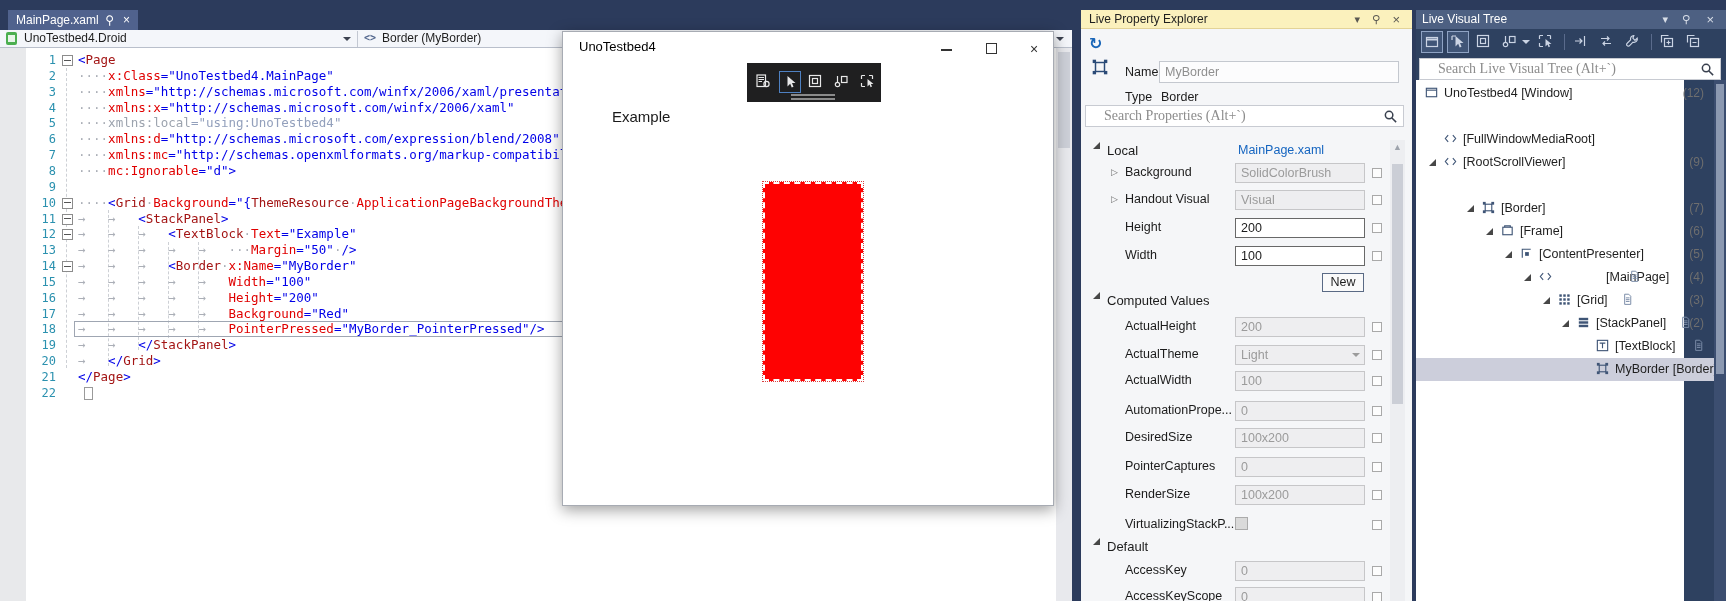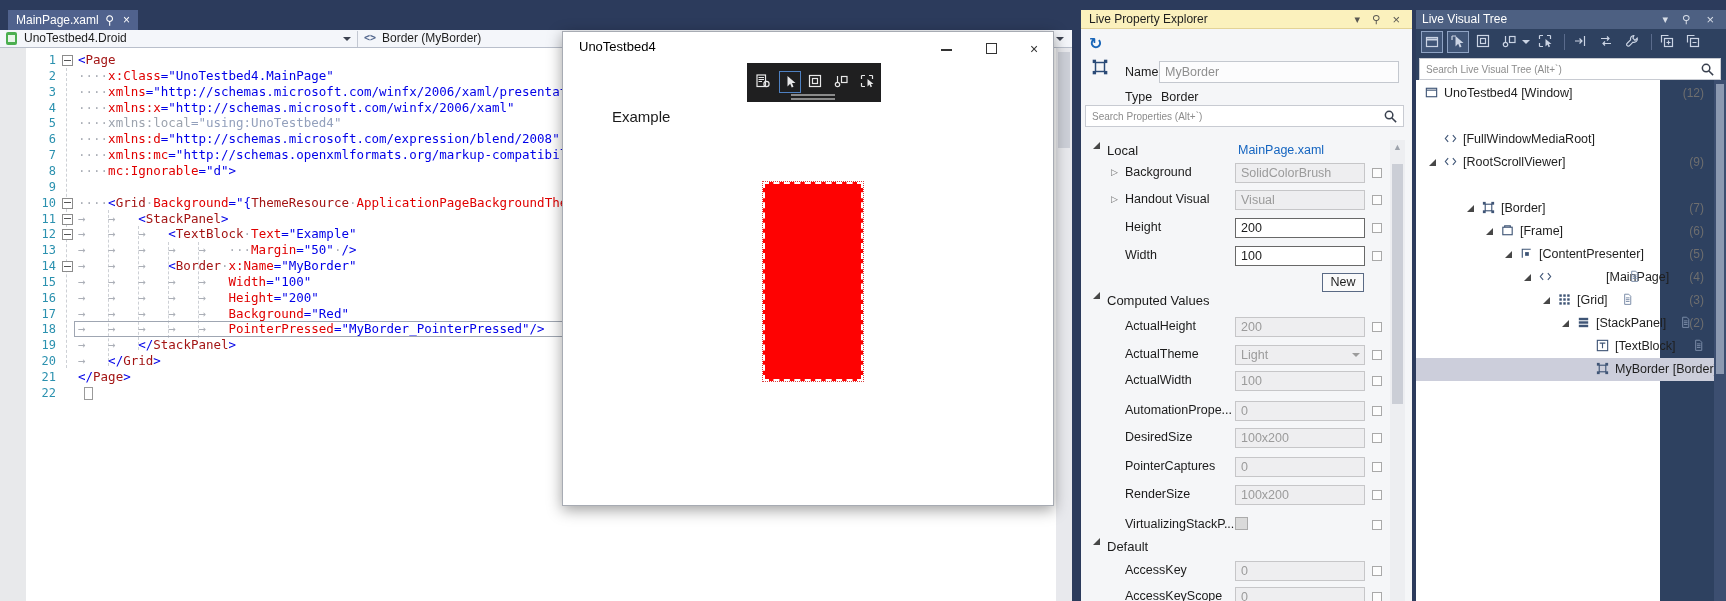--- a/index.html
+++ b/index.html
@@ -56,31 +56,31 @@
   .exp-open{position:absolute;color:#6E6E6E;font-size:9px;line-height:9px;}
   .lpe-scroll{left:309px;top:130px;width:15px;height:461px;background:#EDEEF1;}
   .lpe-thumb{left:311px;top:154px;width:11px;height:240px;background:#CBCED6;}
   #lvt{left:1416px;top:10px;width:310px;height:591px;background:#2E4160;}
   #lvt-title{left:0;top:0;width:310px;height:19px;background:#4D6082;color:#fff;line-height:18px;
              padding-left:6px;font-size:12px;box-sizing:border-box;}
   .ltb-ico{position:absolute;top:21px;width:22px;height:22px;color:#CBD4E4;}
   .ltb-ico.pressed{background:#405577;border:1px solid #8FA3C4;box-sizing:border-box;}
   .ltb-ico svg{position:absolute;left:2px;top:2px;}
   .ltb-sep{position:absolute;top:24px;width:1px;height:16px;background:#5A6B8C;}
-  #lvt-tree{left:0;top:70px;width:244px;height:521px;background:#fff;}
+  #lvt-tree{left:0;top:70px;width:268px;height:521px;background:#fff;}
   .tree-row{position:absolute;left:0;width:298px;height:23px;}
   .tree-row.sel{background:#CCCEDB;}
   .tr-label{position:absolute;top:4px;font-size:12.5px;color:#1e1e1e;white-space:nowrap;}
   .tr-cnt{position:absolute;right:10px;top:4px;font-size:12px;color:#6E6E6E;}
   .tr-ico{position:absolute;top:3px;width:16px;height:16px;color:#3F5576;}
   .tr-doc{position:absolute;top:4px;width:14px;height:14px;color:#7A8CA8;}
   #lvt-scroll{left:298px;top:70px;width:12px;height:521px;background:#3C4E70;}
   #lvt-thumb{left:300px;top:74px;width:8px;height:290px;background:#8C99B1;}
-  .search-wrap input{border:none;width:100%;height:100%;font-family:Liberation Sans, sans-serif;
-                     font-size:10px;color:#444;padding:0 6px;box-sizing:border-box;outline:none;background:transparent;}
+  .search-wrap input{border:none;width:100%;height:100%;font-family:Liberation Serif, serif;
+                     font-size:14px;color:#444;padding:0 18px;box-sizing:border-box;outline:none;background:transparent;}
   .search-wrap input::placeholder{color:#8C8C8C;}
   .search-wrap{background:#fff;border:1px solid #C8CBD2;box-sizing:border-box;}
   .mag{position:absolute;width:15px;height:15px;color:#39404E;}
 </style>
 </head>
 <body>
 
 <div id="root">
 
   <div class="abs" id="doc-tab">

